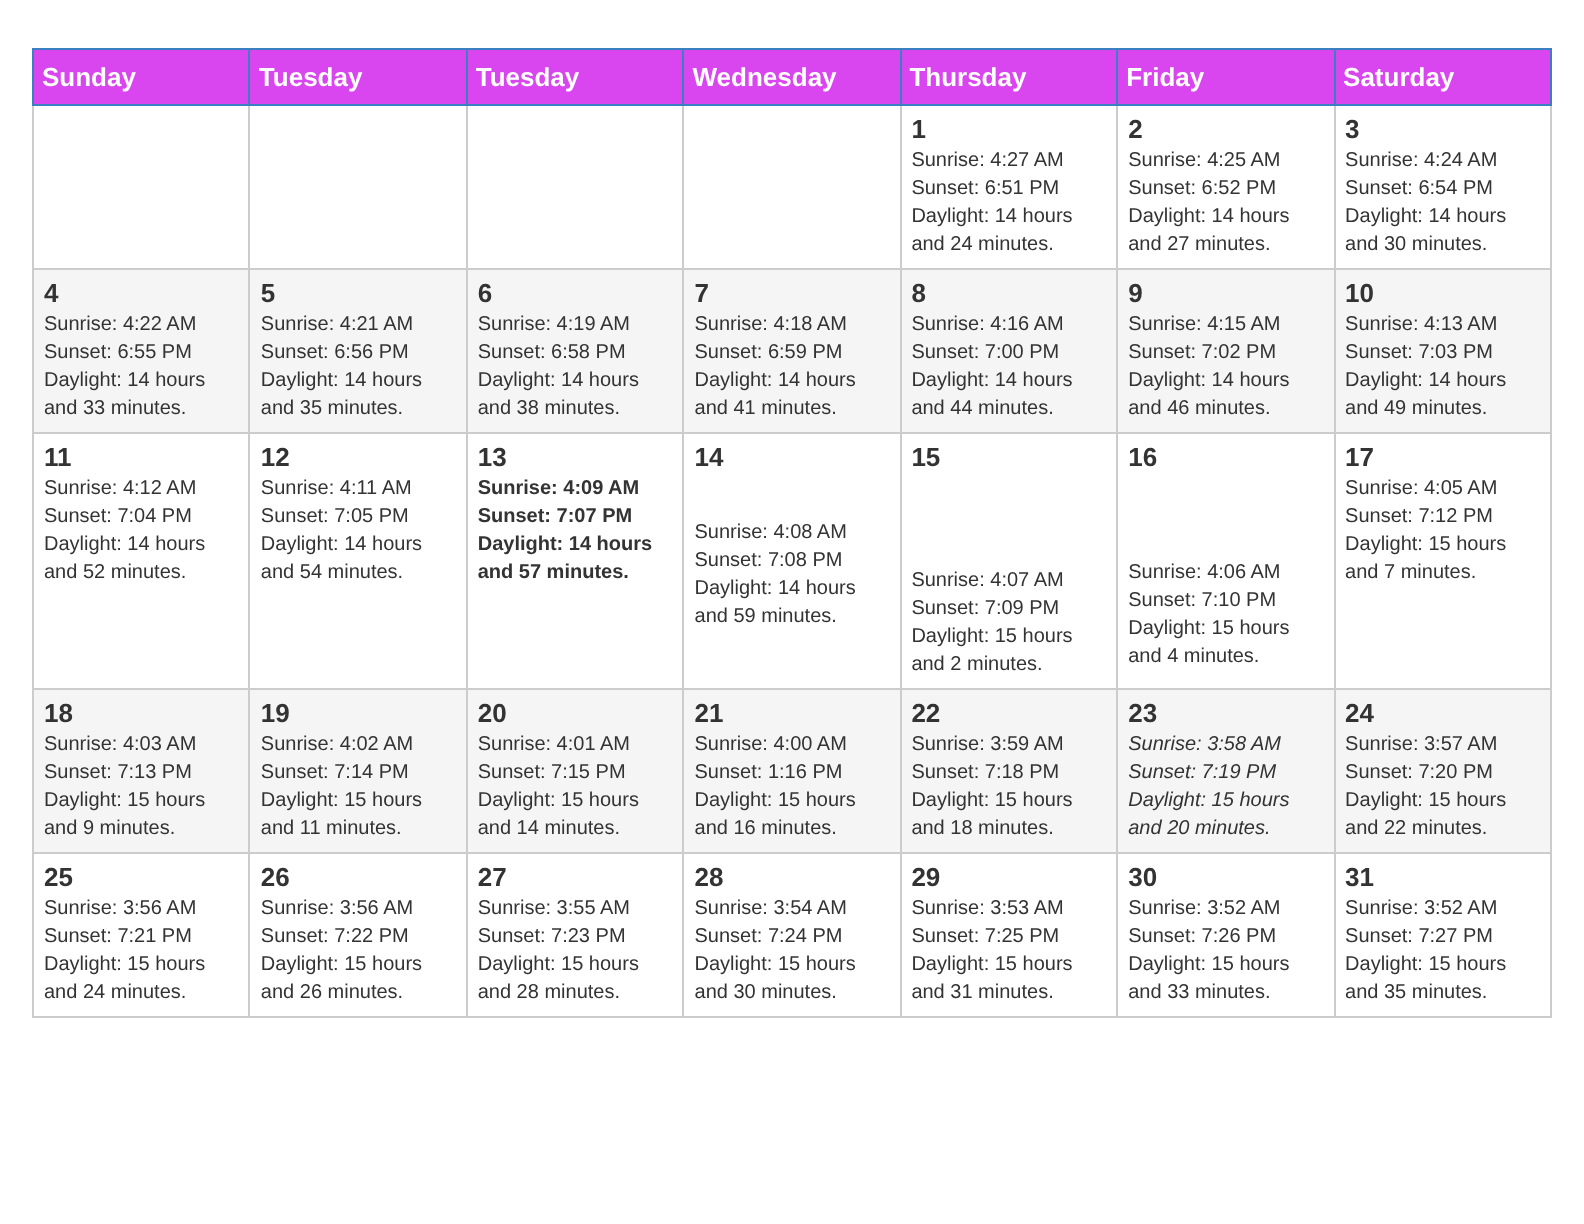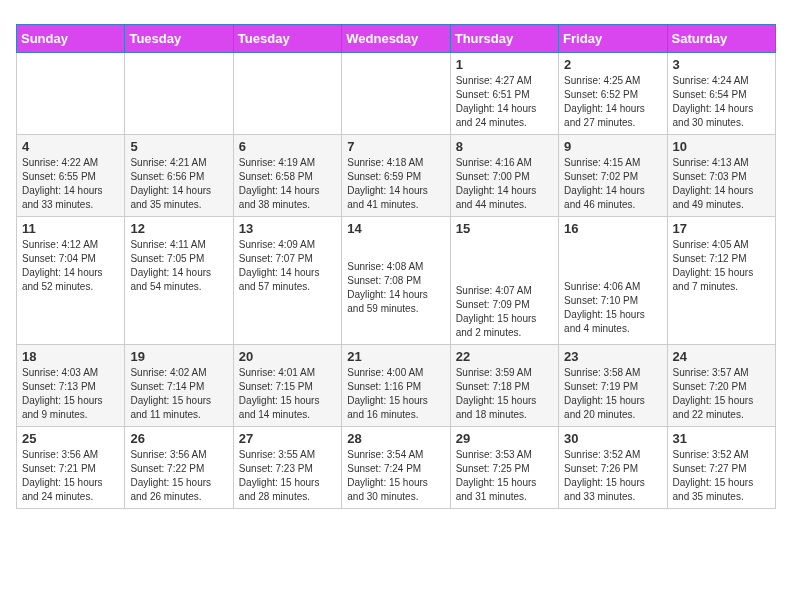--- a/index.html
+++ b/index.html
@@ -188,21 +188,21 @@
         </td>
         <td>
           <span class="day-num">12</span>
           <div class="day-info" style="white-space: pre-line;">Sunrise: 4:11 AM
 Sunset: 7:05 PM
 Daylight: 14 hours
 and 54 minutes.</div>
         </td>
         <td>
           <span class="day-num">13</span>
-          <div class="day-info" style="white-space: pre-line;">Sunrise: 4:09 AM
+          <div class="day-info" style="white-space: pre-line; font-weight: bold;">Sunrise: 4:09 AM
 Sunset: 7:07 PM
 Daylight: 14 hours
 and 57 minutes.</div>
         </td>
         <td>
           <span class="day-num">14</span>
           <div class="day-info" style="white-space: pre-line; margin-top: 24px;">Sunrise: 4:08 AM
 Sunset: 7:08 PM
 Daylight: 14 hours
 and 59 minutes.</div>
@@ -260,21 +260,21 @@
         </td>
         <td>
           <span class="day-num">22</span>
           <div class="day-info" style="white-space: pre-line;">Sunrise: 3:59 AM
 Sunset: 7:18 PM
 Daylight: 15 hours
 and 18 minutes.</div>
         </td>
         <td>
           <span class="day-num">23</span>
-          <div class="day-info" style="white-space: pre-line;">Sunrise: 3:58 AM
+          <div class="day-info" style="white-space: pre-line; font-style: italic;">Sunrise: 3:58 AM
 Sunset: 7:19 PM
 Daylight: 15 hours
 and 20 minutes.</div>
         </td>
         <td>
           <span class="day-num">24</span>
           <div class="day-info" style="white-space: pre-line;">Sunrise: 3:57 AM
 Sunset: 7:20 PM
 Daylight: 15 hours
 and 22 minutes.</div>

